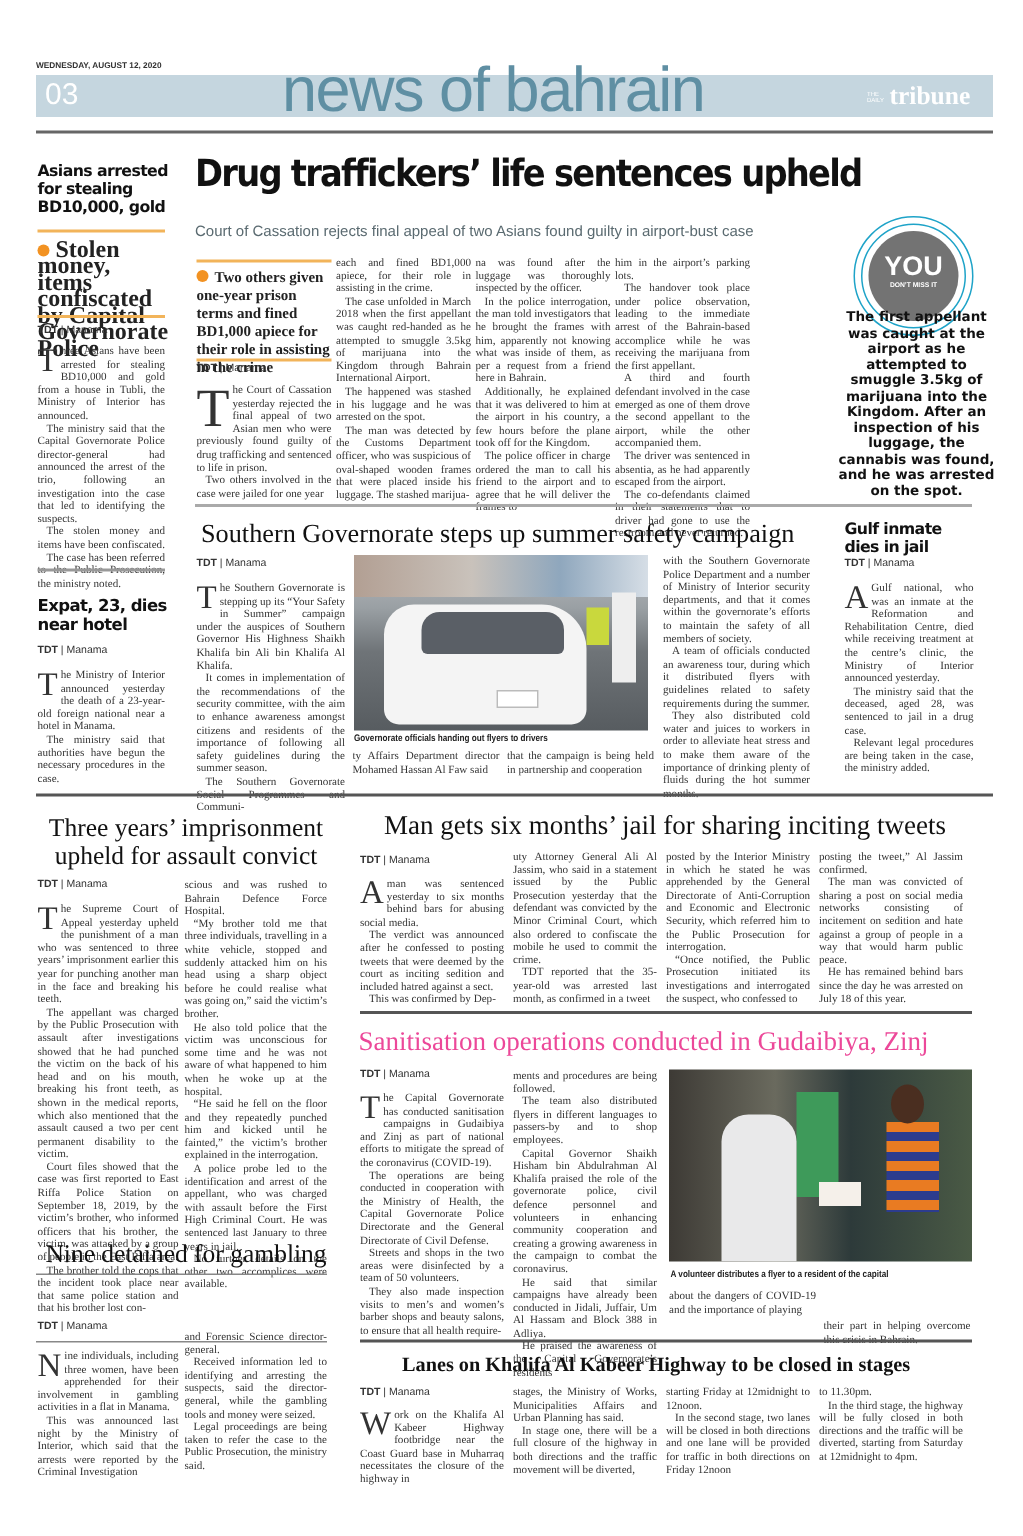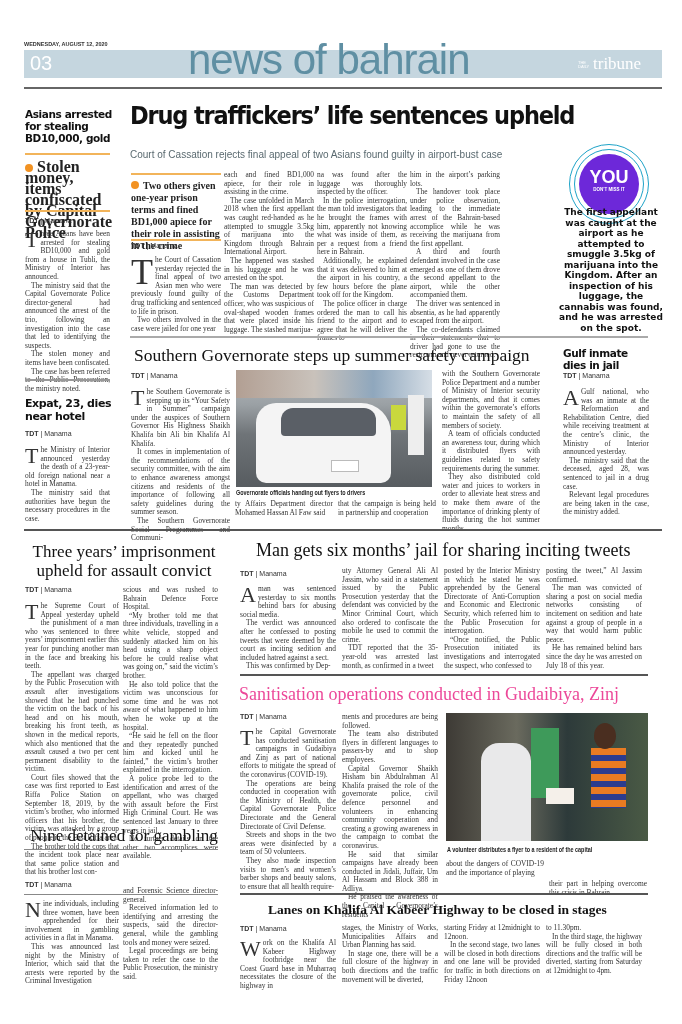--- a/index.html
+++ b/index.html
@@ -22,21 +22,21 @@
 .col{position:absolute}
 </style>
 </head>
 <body>
 
 <div class="abs sans" style="left:24px;top:41px;font-size:5.5px;font-weight:bold;color:#333;">WEDNESDAY, AUGUST 12, 2020</div>
 <div class="abs" style="left:24px;top:50px;width:638px;height:28px;background:#c5d6df;"></div>
 <div class="abs sans" style="left:30px;top:52px;font-size:20px;color:#fff;font-weight:300;">03</div>
 <div class="abs sans" style="left:188px;top:38px;font-size:42px;color:#5f8fa3;letter-spacing:-1px;font-weight:300;line-height:44px;">news of bahrain</div>
 <div class="abs sans" style="left:578px;top:61px;font-size:4px;width:14px;line-height:4px;color:#fff;">THE DAILY</div>
-<div class="abs serif" style="left:593px;top:54px;font-size:17px;font-weight:normal;color:#fff;">tribune</div>
+<div class="abs serif" style="left:593px;top:54px;font-size:17px;font-weight:bold;color:#fff;">tribune</div>
 <div class="abs" style="left:24px;top:87px;width:638px;height:1.5px;background:#666;"></div>
 
 <div class="abs cond" style="left:25px;top:108px;width:90px;font-size:10.5px;font-weight:bold;line-height:12px;letter-spacing:-0.4px;color:#111;">Asians arrested for stealing BD10,000, gold</div>
 <div class="orange" style="left:25px;top:153px;width:85px;"></div>
 <div class="abs serif" style="left:25px;top:161px;width:88px;font-size:16px;font-weight:bold;line-height:11px;color:#222;"><span class="dot"></span><span>Stolen money, items confiscated by Capital Governorate Police</span></div>
 <div class="orange" style="left:25px;top:210px;width:85px;"></div>
 <div class="abs byline" style="left:25px;top:217px;"><b>TDT</b> | <span>Manama</span></div>
 <div class="abs body-text" style="left:25px;top:230px;width:85px;">
     <p class="first"><span class="drop">T</span>hree Asians have been arrested for stealing BD10,000 and gold from a house in Tubli, the Ministry of Interior has announced.</p>
     <p>The ministry said that the Capital Governorate Police director-general had announced the arrest of the trio, following an investigation into the case that led to identifying the suspects.</p>
@@ -77,21 +77,21 @@
 <div class="col body-text" style="left:410px;top:171px;width:90px;">
     <p class="first">him in the airport’s parking lots.</p>
     <p>The handover took place under police observation, leading to the immediate arrest of the Bahrain-based accomplice while he was receiving the marijuana from the first appellant.</p>
     <p>A third and fourth defendant involved in the case emerged as one of them drove the second appellant to the airport, while the other accompanied them.</p>
     <p>The driver was sentenced in absentia, as he had apparently escaped from the airport.</p>
     <p>The co-defendants claimed in their statements that to driver had gone to use the restroom and never returned.</p>
   </div>
 
 <div class="abs" style="left:569px;top:144px;width:80px;height:80px;border-radius:50%;border:1.5px solid #1ea3c8;"></div>
 <div class="abs" style="left:574px;top:149px;width:70px;height:70px;border-radius:50%;border:1.5px solid #1ea3c8;"></div>
-<div class="abs" style="left:579px;top:154px;width:60px;height:60px;border-radius:50%;background:#6d28d9;text-align:center;">
+<div class="abs" style="left:579px;top:154px;width:60px;height:60px;border-radius:50%;background:#737373;text-align:center;">
   <div class="sans" style="color:#fff;font-weight:bold;font-size:18px;margin-top:14px;line-height:18px;">YOU</div>
   <div class="sans" style="color:#fff;font-weight:bold;font-size:4.5px;margin-top:1px;">DON’T MISS IT</div>
 </div>
 <div class="abs cond" style="left:558px;top:207px;width:106px;text-align:center;font-size:9px;font-weight:bold;line-height:10.5px;color:#111;">The first appellant was caught at the airport as he attempted to smuggle 3.5kg of marijuana into the Kingdom. After an inspection of his luggage, the cannabis was found, and he was arrested on the spot.</div>
 
 <div class="hr" style="left:130px;top:336px;width:518px;"></div>
 
 <div class="abs serif" style="left:134px;top:345px;font-size:17.5px;color:#111;white-space:nowrap;">Southern Governorate steps up summer safety campaign</div>
 <div class="abs byline" style="left:131px;top:372px;"><b>TDT</b> | <span>Manama</span></div>
 <div class="col body-text" style="left:131px;top:388px;width:99px;">

